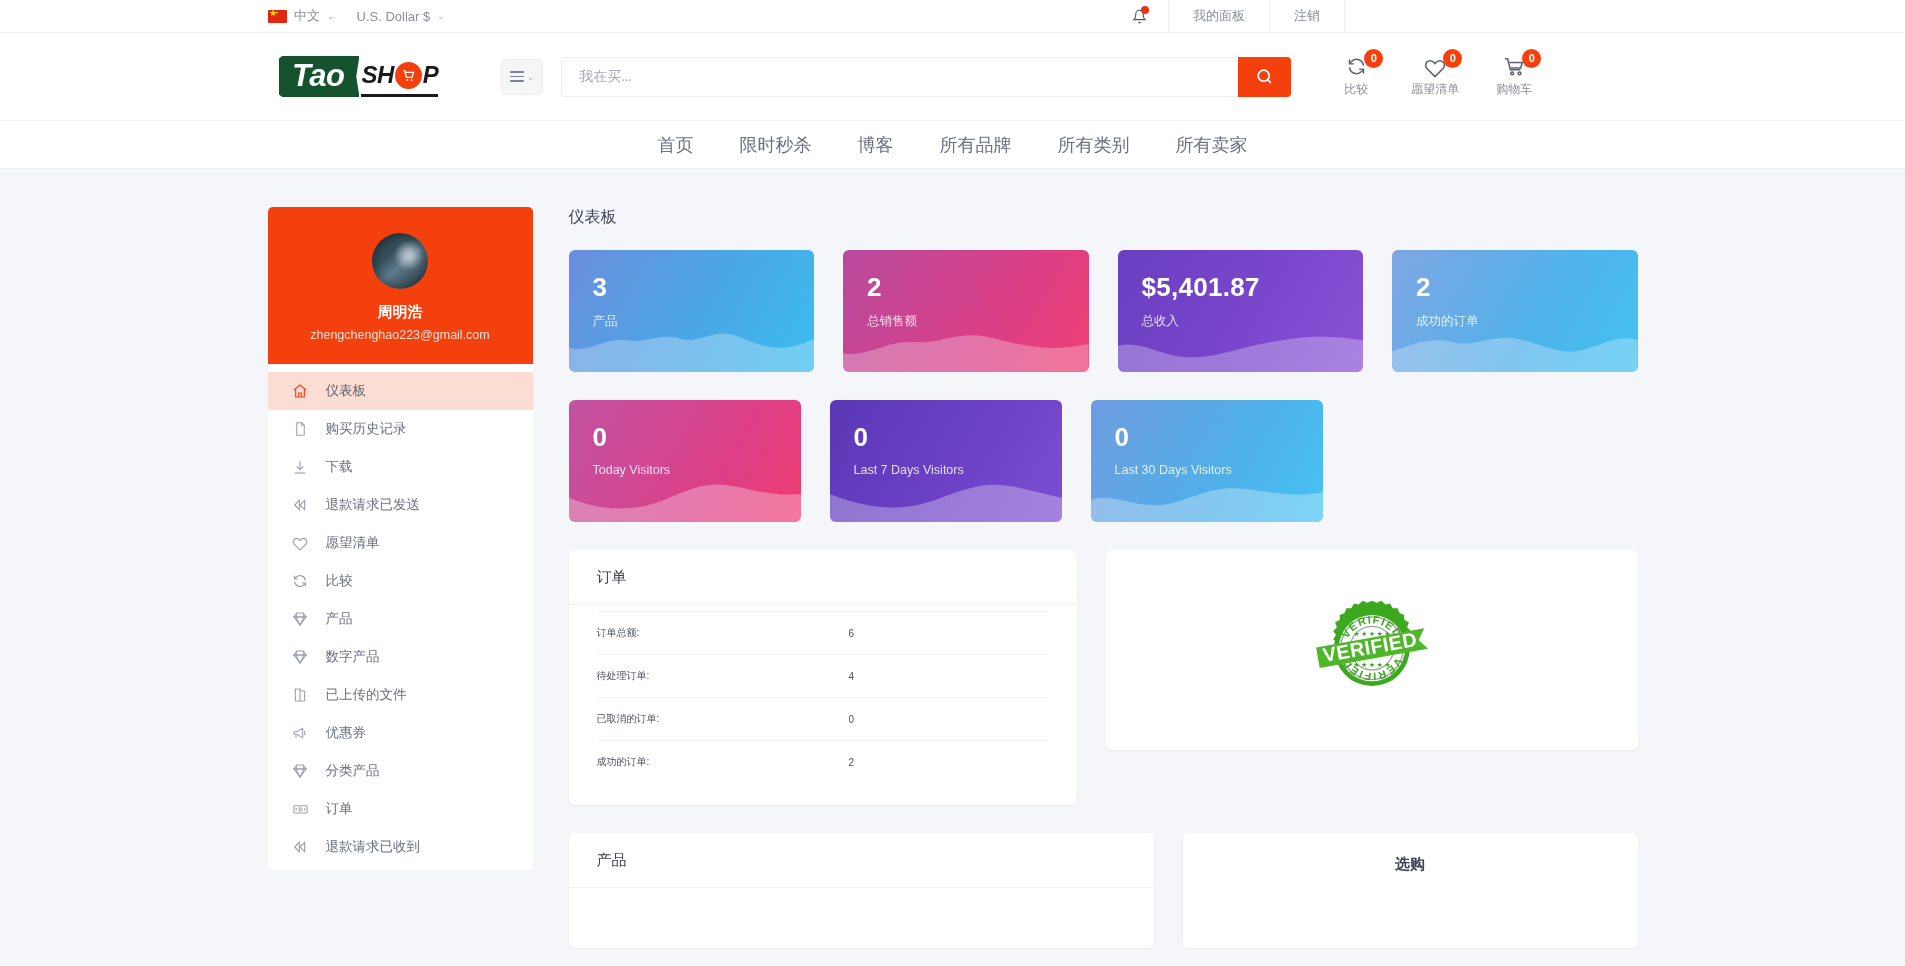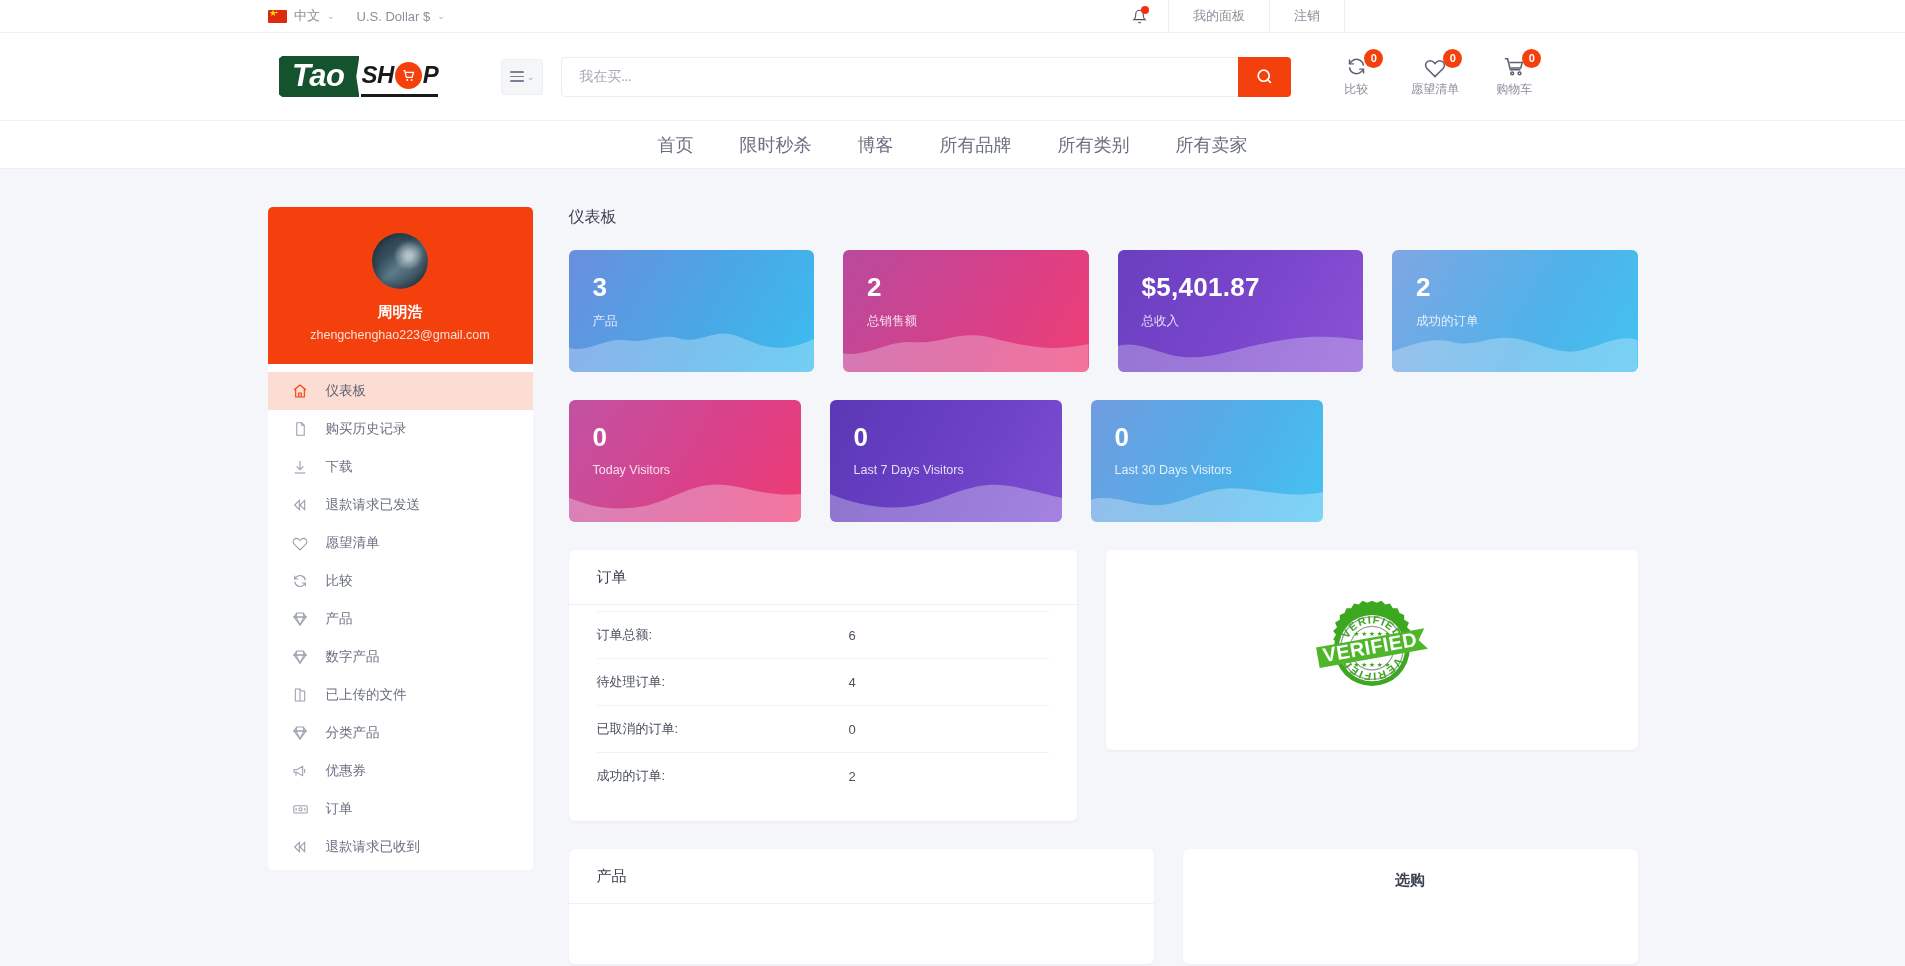--- a/index.html
+++ b/index.html
@@ -146,21 +146,21 @@
   .stat-row.second .stat { flex: 0 0 232px; }
 
   .cards-row { display: flex; gap: 29px; }
   .card { background: #fff; border-radius: 6px; box-shadow: 0 1px 3px rgba(16,30,54,.05); }
   .card-head { padding: 18px 28px 17px; border-bottom: 1px solid #f0f1f6; font-size: 15px; color: #3d4152; }
   .card-body { padding: 6px 28px 22px; }
   .orders-card { width: 508px; flex: none; }
   .verified-card { flex: 1; height: 200px; display: flex; align-items: center; justify-content: center; }
   .orow {
     display: flex; justify-content: space-between; align-items: center;
-    padding: 14px 0; border-bottom: 1px solid #f1f1f7; font-size: 13px; color: #4c5160;
+    padding: 14px 0; border-bottom: 1px solid #f1f1f7; font-size: 10px; color: #4c5160;
   }
   .orow:first-child { border-top: 1px solid #f1f1f7; }
   .orow:last-child { border-bottom: none; }
   .orow .val { width: 200px; text-align: left; color: #4c5160; }
 
   .bottom-row { display: flex; gap: 29px; margin-top: 28px; }
   .prod-card { width: 585px; flex: none; }
   .shop-card { flex: 1; text-align: center; }
   .shop-card .card-head { font-weight: bold; font-size: 15px; border-bottom: none; padding-top: 22px; }
 
@@ -370,36 +370,36 @@
               <svg viewBox="0 0 24 24" width="16" height="16" fill="none" stroke="currentColor" stroke-width="1.6">
                 <path d="M5 3h7l2 3h5v15H5z"></path>
                 <path d="M12 3v18"></path>
               </svg>
             </span>
             <span>已上传的文件</span>
           </div>
           <div class="mi">
             <span class="ico">
               <svg viewBox="0 0 24 24" width="16" height="16" fill="none" stroke="currentColor" stroke-width="1.6">
+                <path d="M3 10v4h4l9 5V5l-9 5z"></path>
+                <path d="M6 14v5"></path>
+                <path d="M19 9v6"></path>
+              </svg>
+            </span>
+            <span>优惠券</span>
+          </div>
+          <div class="mi">
+            <span class="ico">
+              <svg viewBox="0 0 24 24" width="16" height="16" fill="none" stroke="currentColor" stroke-width="1.6">
                 <path d="M3 9h18l-9 12z"></path>
                 <path d="M7 3h10l4 6H3z"></path>
                 <path d="M7 3l-1 6 6 12 6-12-1-6"></path>
               </svg>
             </span>
             <span>分类产品</span>
-          </div>
-          <div class="mi">
-            <span class="ico">
-              <svg viewBox="0 0 24 24" width="16" height="16" fill="none" stroke="currentColor" stroke-width="1.6">
-                <path d="M3 10v4h4l9 5V5l-9 5z"></path>
-                <path d="M6 14v5"></path>
-                <path d="M19 9v6"></path>
-              </svg>
-            </span>
-            <span>优惠券</span>
           </div>
           <div class="mi">
             <span class="ico">
               <svg viewBox="0 0 24 24" width="17" height="16" fill="none" stroke="currentColor" stroke-width="1.6">
                 <rect x="2" y="7" width="20" height="11" rx="1.5"></rect>
                 <circle cx="12" cy="12.5" r="2.4"></circle>
                 <path d="M5.5 10.5v4M18.5 10.5v4"></path>
               </svg>
             </span>
             <span>订单</span>

